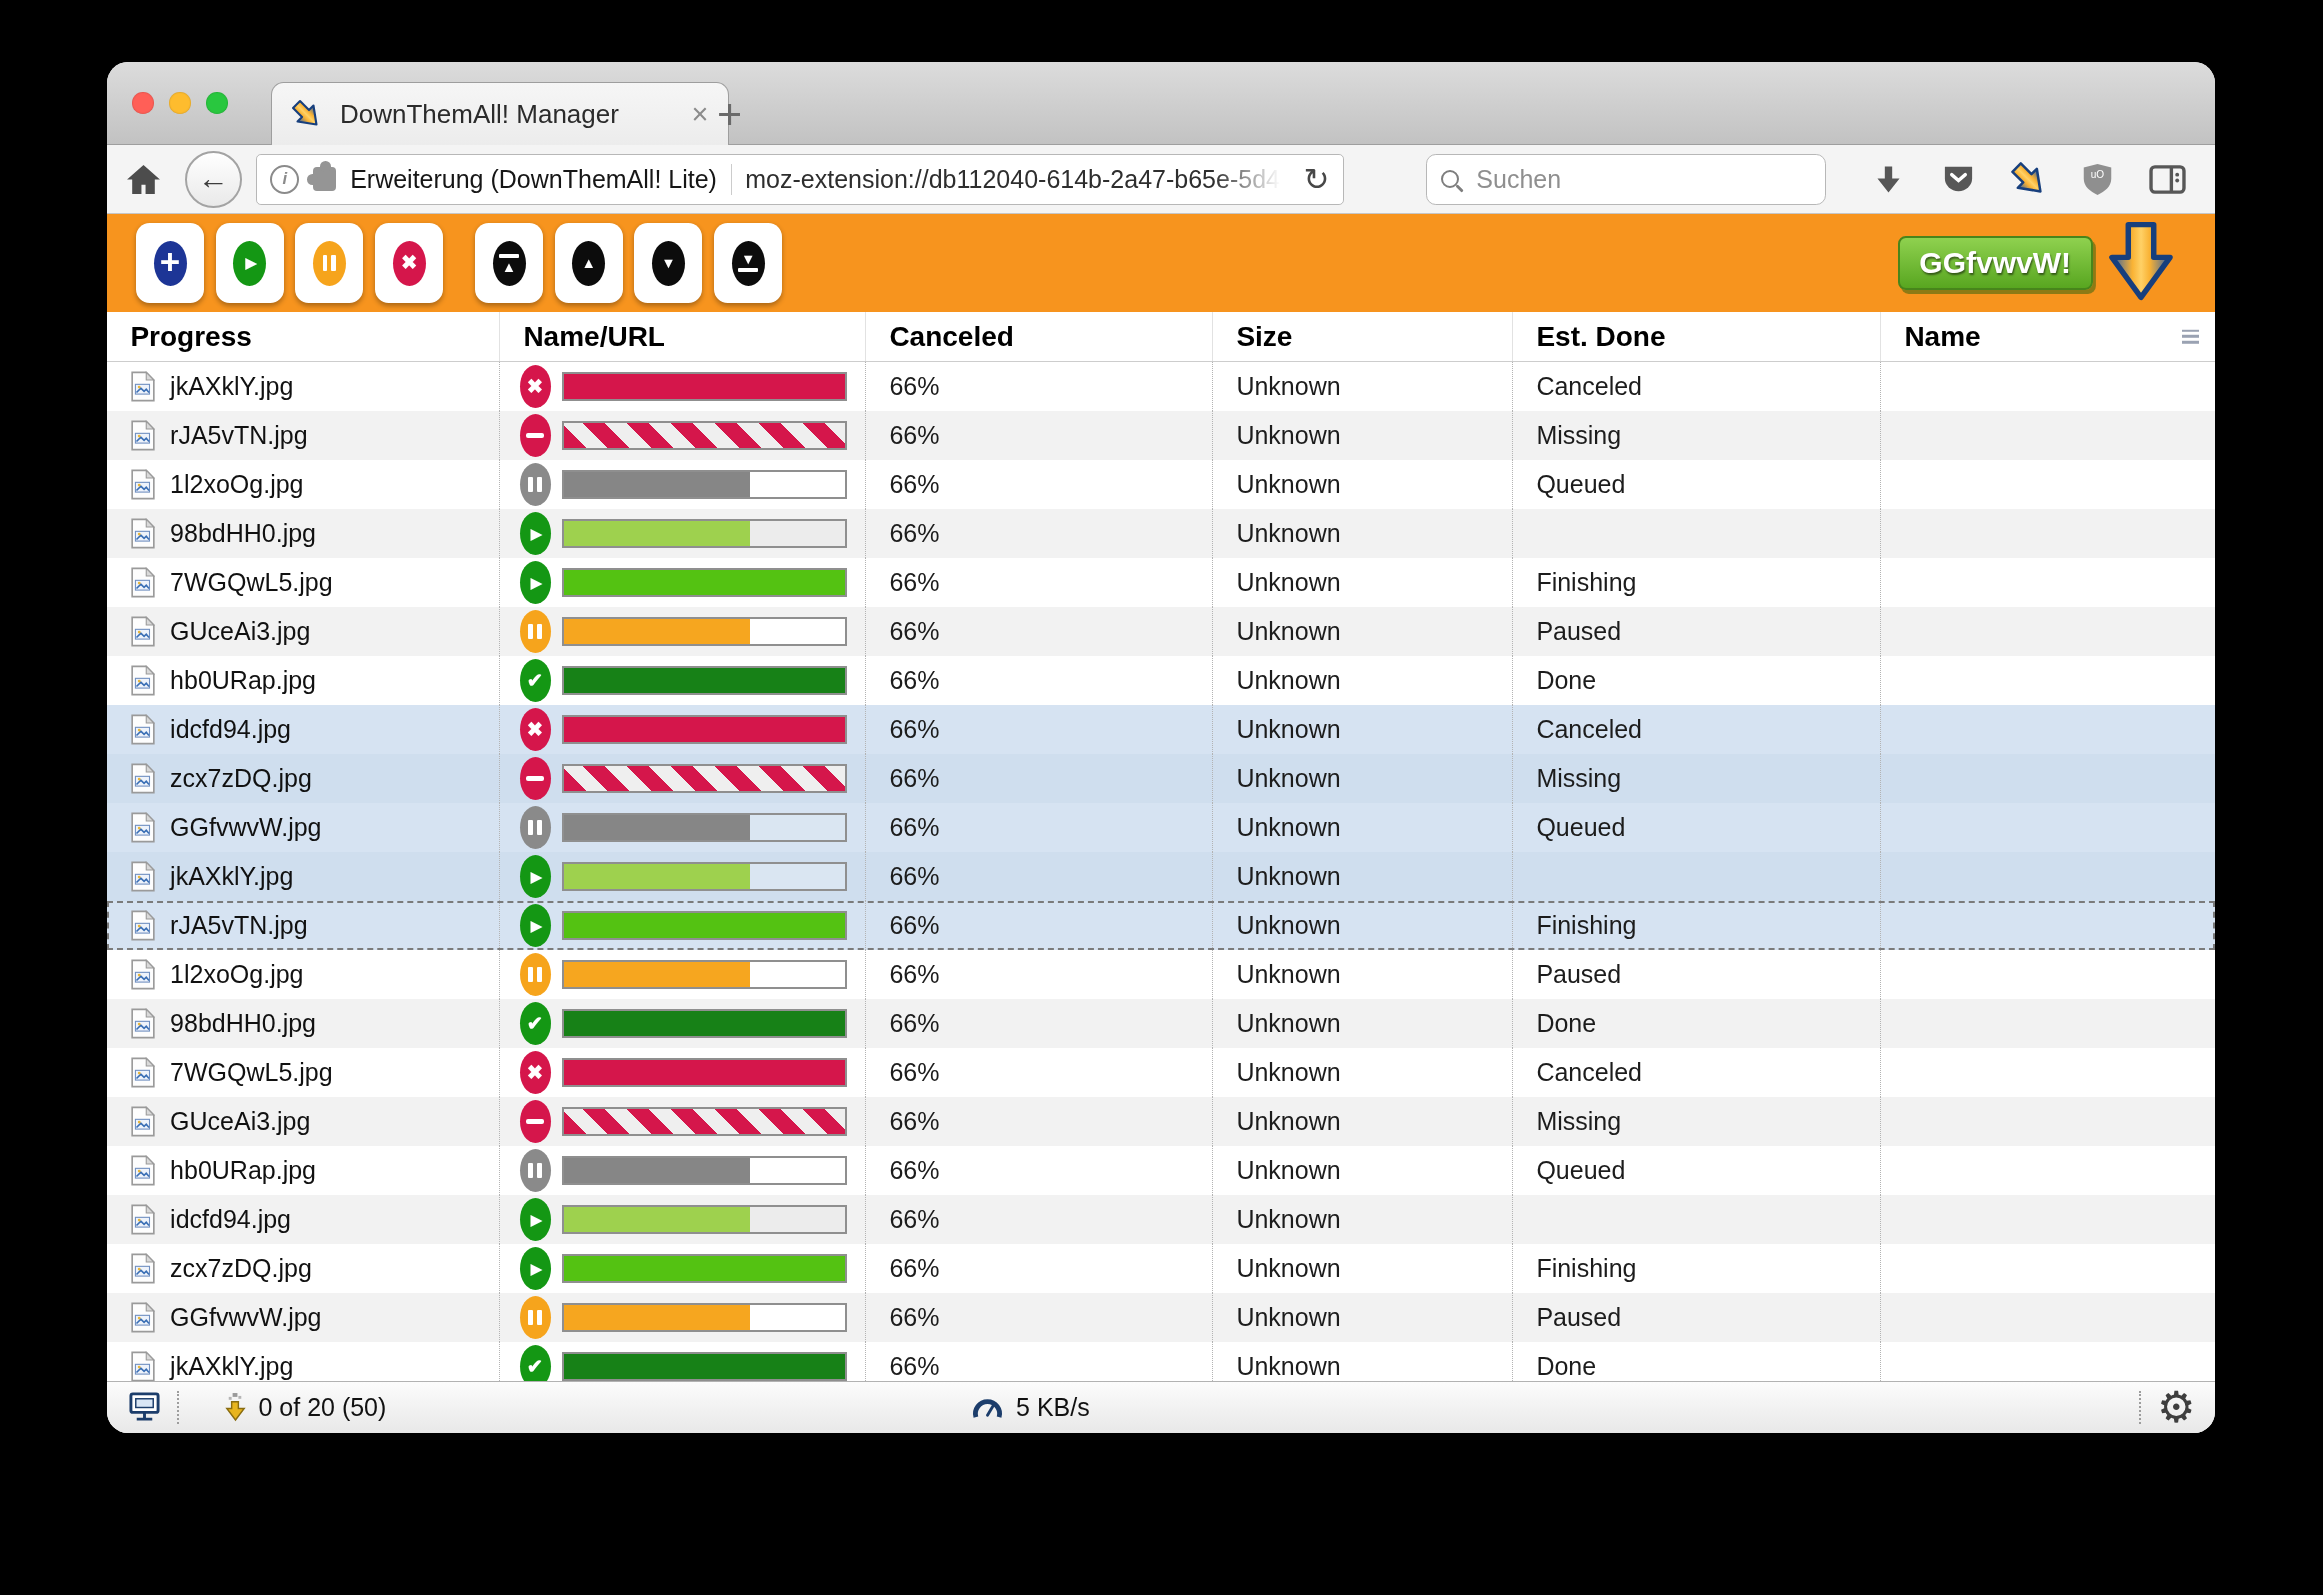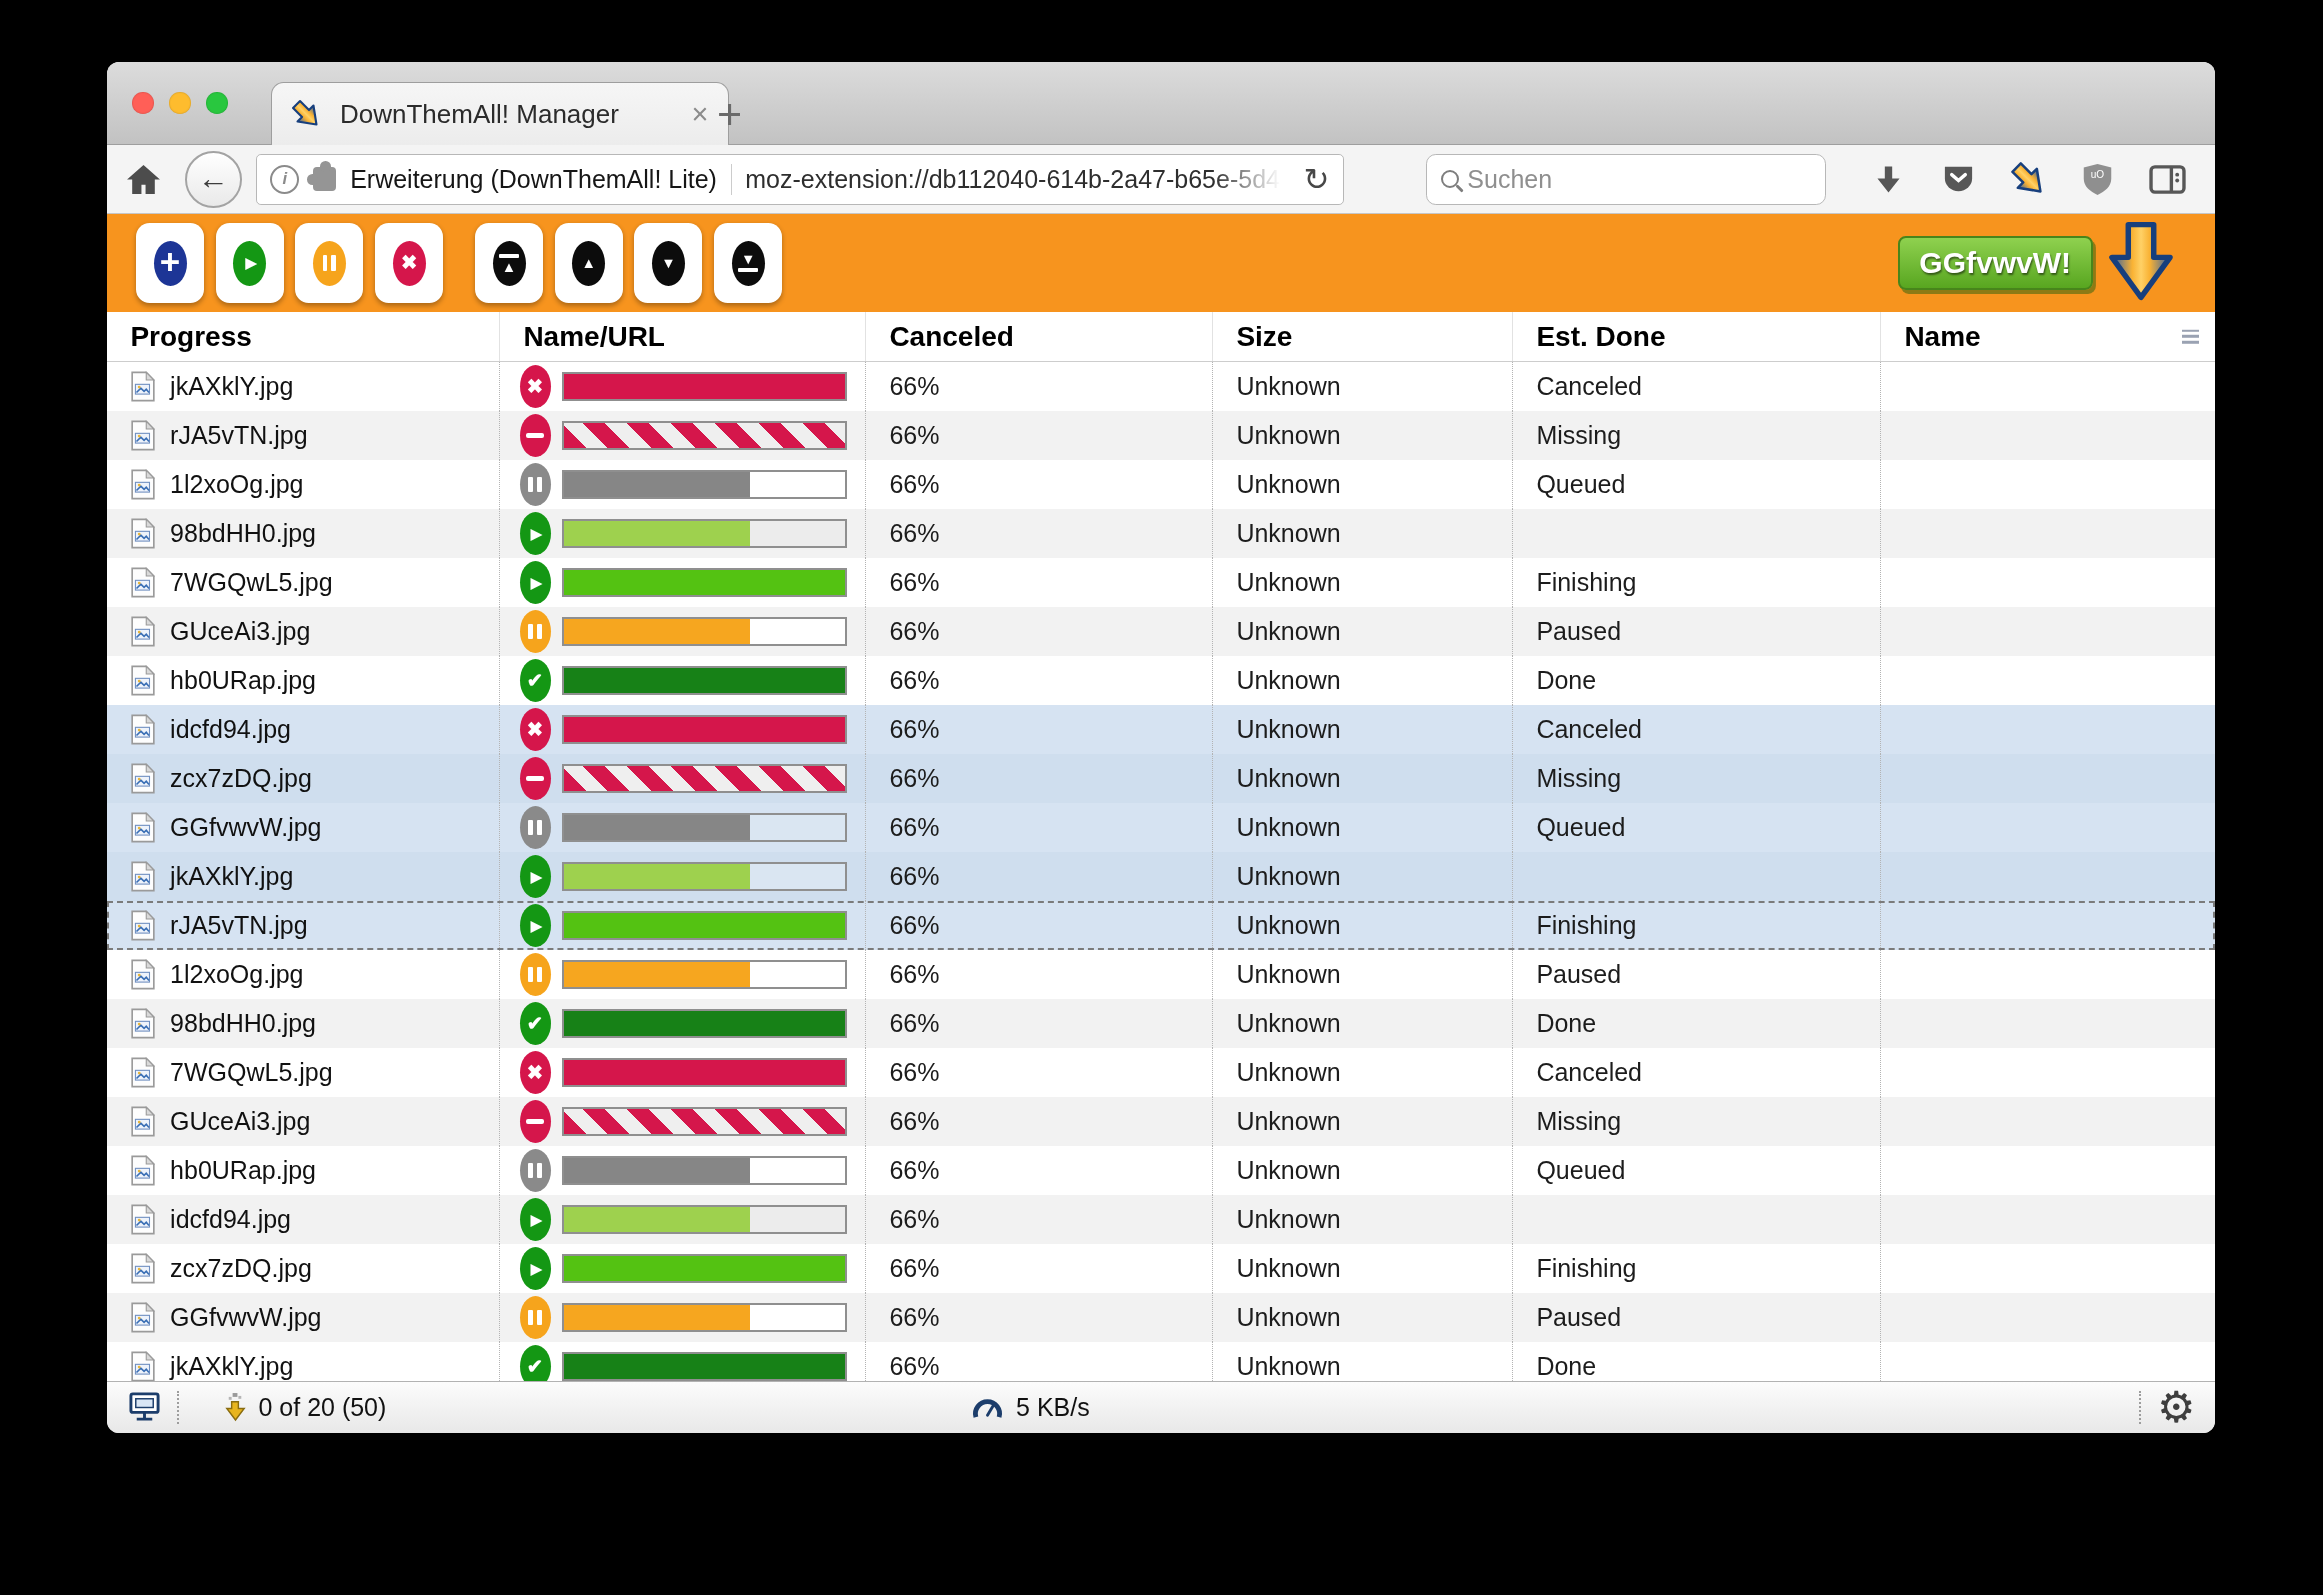--- a/index.html
+++ b/index.html
@@ -1,17 +1,17 @@
 <!DOCTYPE html>
 <html><head>
 <meta charset="utf-8">
 <style>
   html,body{margin:0;padding:0;background:#000;font-family:"Liberation Sans",sans-serif;}
   .canvas{position:relative;width:2323px;height:1596px;background:#000;overflow:hidden;}
-  .window{position:absolute;left:107px;top:62px;width:2108px;height:1371px;border-radius:12px;
+  .window{position:absolute;left:107px;top:62px;width:2108px;height:1371px;border-radius:21px;
           overflow:hidden;background:#fff;box-shadow:0 24.4px 68px rgba(0,0,0,.65);display:flex;flex-direction:column;}
 
   
   .tabbar{height:82px;flex:none;background:linear-gradient(#dcdcdc,#c2c2c2);border-bottom:1px solid #9e9e9e;position:relative;}
   .lights{position:absolute;left:25px;top:30px;display:flex;gap:15.6px;}
   .light{width:21.5px;height:21.5px;border-radius:50%;box-shadow:inset 0 0 2px rgba(0,0,0,.25);}
   .l-red{background:#ff5f57}.l-yellow{background:#febc2e}.l-green{background:#29c73f}
   .tab{position:absolute;left:164px;bottom:-1px;width:417px;height:62px;background:linear-gradient(#f6f6f6,#ececec);
        border:1px solid #9e9e9e;border-bottom:none;border-radius:12.7px 12.7px 0 0;display:flex;align-items:center;padding:0 19.5px;}
   .tab-title{font-size:26px;color:#2b2b2b;margin-left:19.5px;white-space:nowrap;}
@@ -28,21 +28,21 @@
           display:flex;align-items:center;justify-content:center;font-style:italic;font-weight:700;}
   .puzzle{width:23.4px;height:23.4px;flex:none;background:#959595;border-radius:3.9px;position:relative;margin-left:13.7px;}
   .puzzle::before{content:"";position:absolute;width:10.7px;height:10.7px;border-radius:50%;background:#959595;top:-5.9px;left:6.8px;}
   .puzzle::after{content:"";position:absolute;width:10.7px;height:10.7px;border-radius:50%;background:#959595;left:-5.9px;top:6.8px;}
   .identity{font-size:25px;color:#161616;margin-left:13.7px;white-space:nowrap;}
   .vsep{width:1px;height:31px;background:#ccc;margin:0 13.7px;flex:none;}
   .url{flex:1;min-width:0;font-size:25px;color:#2e2e2e;white-space:nowrap;overflow:hidden;position:relative;}
   .url::after{content:"";position:absolute;top:0;right:0;bottom:0;width:78px;background:linear-gradient(90deg,rgba(255,255,255,0),#fff 85%);}
   .reload{font-size:31px;color:#474747;margin-left:11.7px;flex:none;line-height:1;}
   .searchbox{width:371px;height:49px;flex:none;margin-left:82px;background:#fff;border:1px solid #b7b7b7;border-radius:9.8px;
-             display:flex;align-items:center;padding:0 13.7px;gap:6px;}
+             display:flex;align-items:center;padding:0 13.7px;gap:15px;}
   .searchbox input{border:none;outline:none;background:transparent;font:inherit;font-size:25px;color:#333;width:100%;}
   .searchbox input::placeholder{color:#8f8f8f;}
   .lens{width:14.6px;height:14.6px;flex:none;border:2.9px solid #7e7e7e;border-radius:50%;position:relative;}
   .lens::after{content:"";position:absolute;width:2.9px;height:8.8px;background:#7e7e7e;right:-3.9px;bottom:-6.8px;transform:rotate(-45deg);border-radius:2px;}
   .lens.blue{border-color:#2b5fae;}.lens.blue::after{background:#2b5fae;}
   .navicons{display:flex;align-items:center;gap:35px;margin-left:45px;}
 
   
   .dtabar{height:98px;flex:none;background:#f7941e;display:flex;align-items:center;padding:0 29px;}
   .tbtn{width:68px;height:80px;flex:none;background:#fff;border-radius:13.7px;box-shadow:0 2.9px 4.9px rgba(0,0,0,.3);

